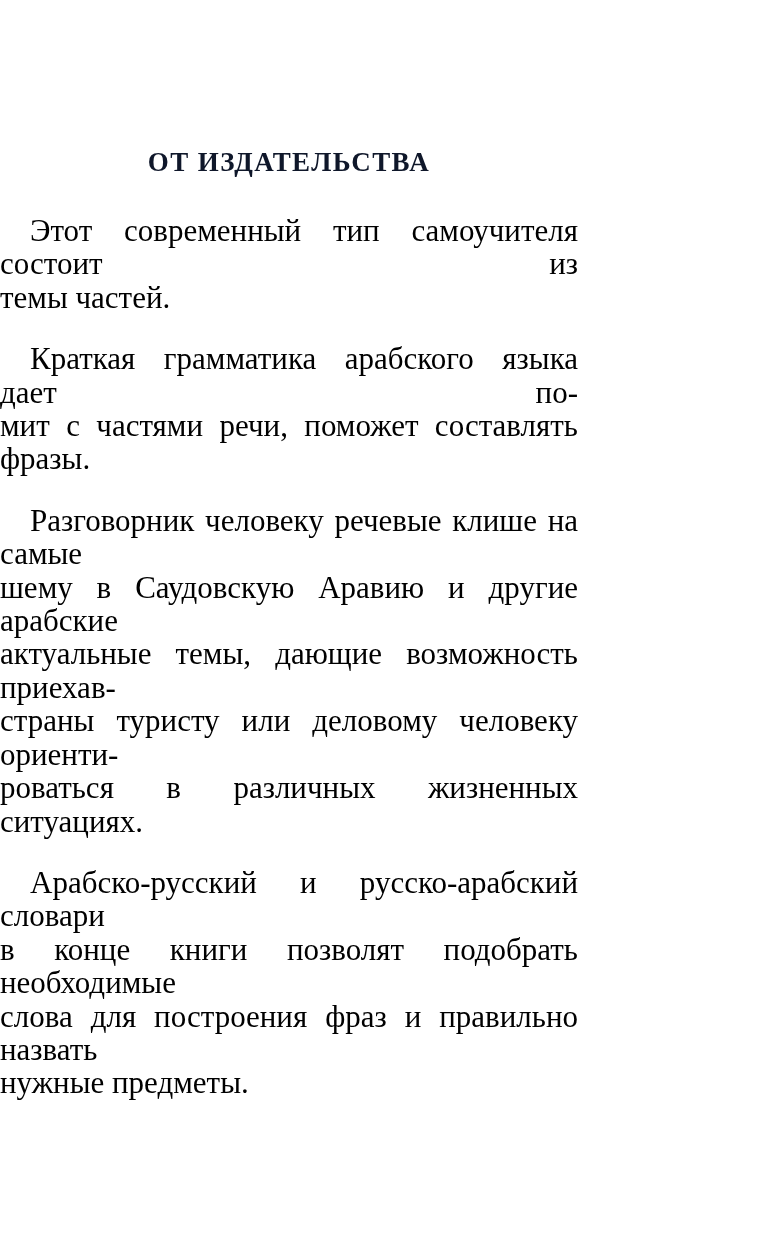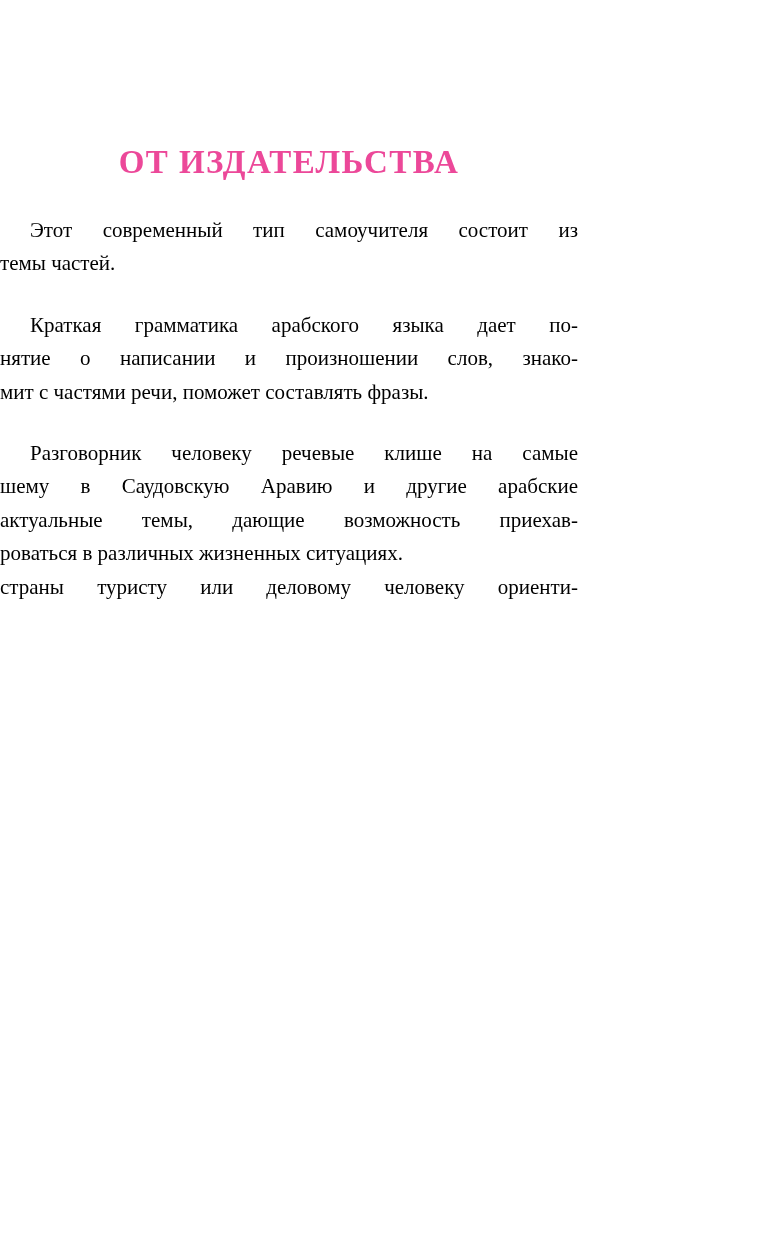--- a/index.html
+++ b/index.html
@@ -22,41 +22,41 @@
     background: #ffffff;
     box-sizing: border-box;
   }
 
   .page-title {
     margin: 0;
     padding: 0;
     text-align: center;
     font-family: "Liberation Serif", "DejaVu Serif", serif;
     font-weight: bold;
-    font-size: 33px;
+    font-size: 27px;
     line-height: 38px;
     letter-spacing: 1.4px;
-    color: #ec4899;
+    color: #0f172a;
     position: absolute;
     left: 0;
     top: 143px;
     width: 578px;
     white-space: pre;
   }
 
   .body-block {
     position: absolute;
     left: 0;
     top: 214px;
     width: 578px;
   }
 
   .para {
     margin: 0 0 28px 0;
-    font-size: 21px;
+    font-size: 31px;
     line-height: 33.4px;
     text-align: justify;
     text-justify: inter-word;
     color: #000000;
     font-weight: normal;
     -webkit-hyphens: none;
     hyphens: none;
   }
 
   .para:last-child {
@@ -87,27 +87,32 @@
 
   <div class="body-block">
 
     <p class="para">
       <span class="ln first">Этот современный тип самоучителя состоит из</span>
       <span class="ln last">темы частей.</span>
     </p>
 
     <p class="para">
       <span class="ln first">Краткая грамматика арабского языка дает по-</span>
-      <span class="ln">нятие о написании и произношении слов, знако-</span>
       <span class="ln last">мит с частями речи, поможет составлять фразы.</span>
     </p>
 
     <p class="para">
       <span class="ln first">Разговорник человеку речевые клише на самые</span>
       <span class="ln">шему в Саудовскую Аравию и другие арабские</span>
       <span class="ln">актуальные темы, дающие возможность приехав-</span>
+      <span class="ln">страны туристу или деловому человеку ориенти-</span>
       <span class="ln last">роваться в различных жизненных ситуациях.</span>
-      <span class="ln">страны туристу или деловому человеку ориенти-</span>
     </p>
 
+    <p class="para">
+      <span class="ln first">Арабско-русский и русско-арабский словари</span>
+      <span class="ln">в конце книги позволят подобрать необходимые</span>
+      <span class="ln">слова для построения фраз и правильно назвать</span>
+      <span class="ln last">нужные предметы.</span>
+    </p>
 
   </div>
 </div>
 
 </body></html>

